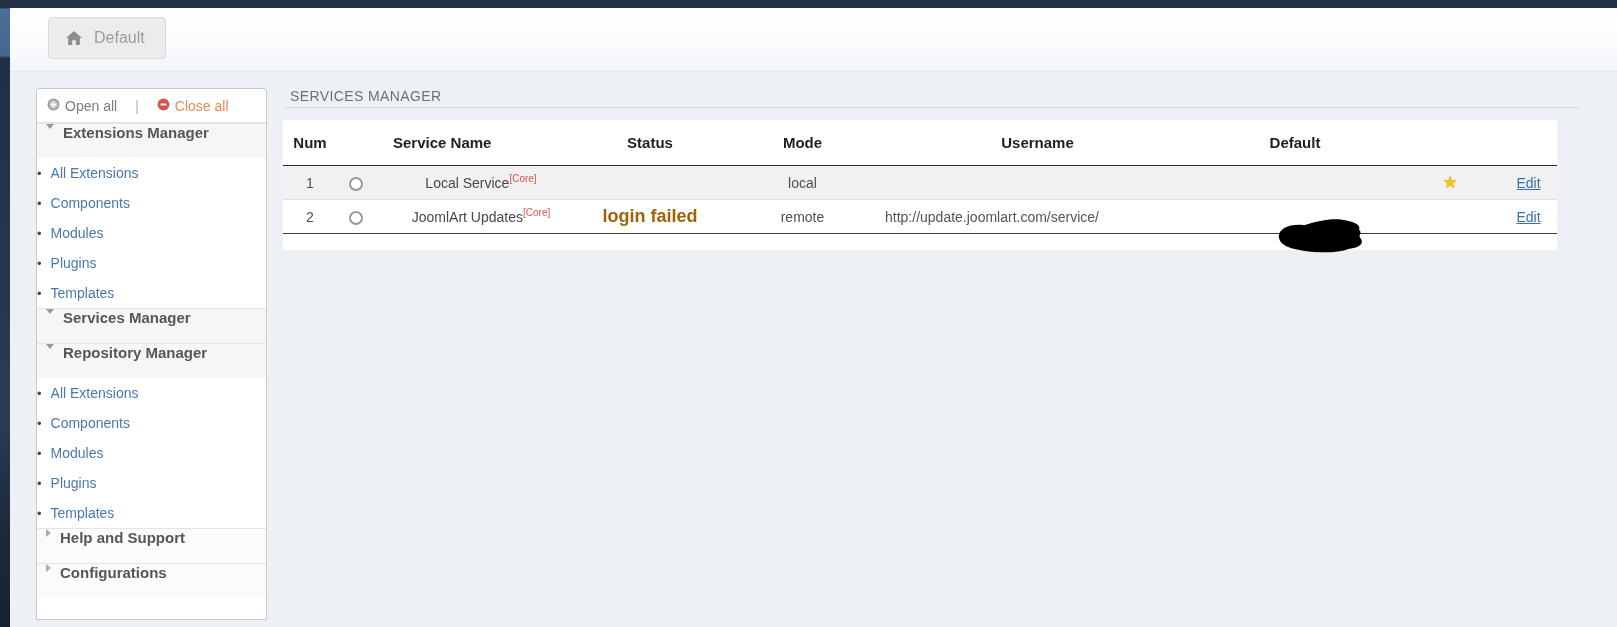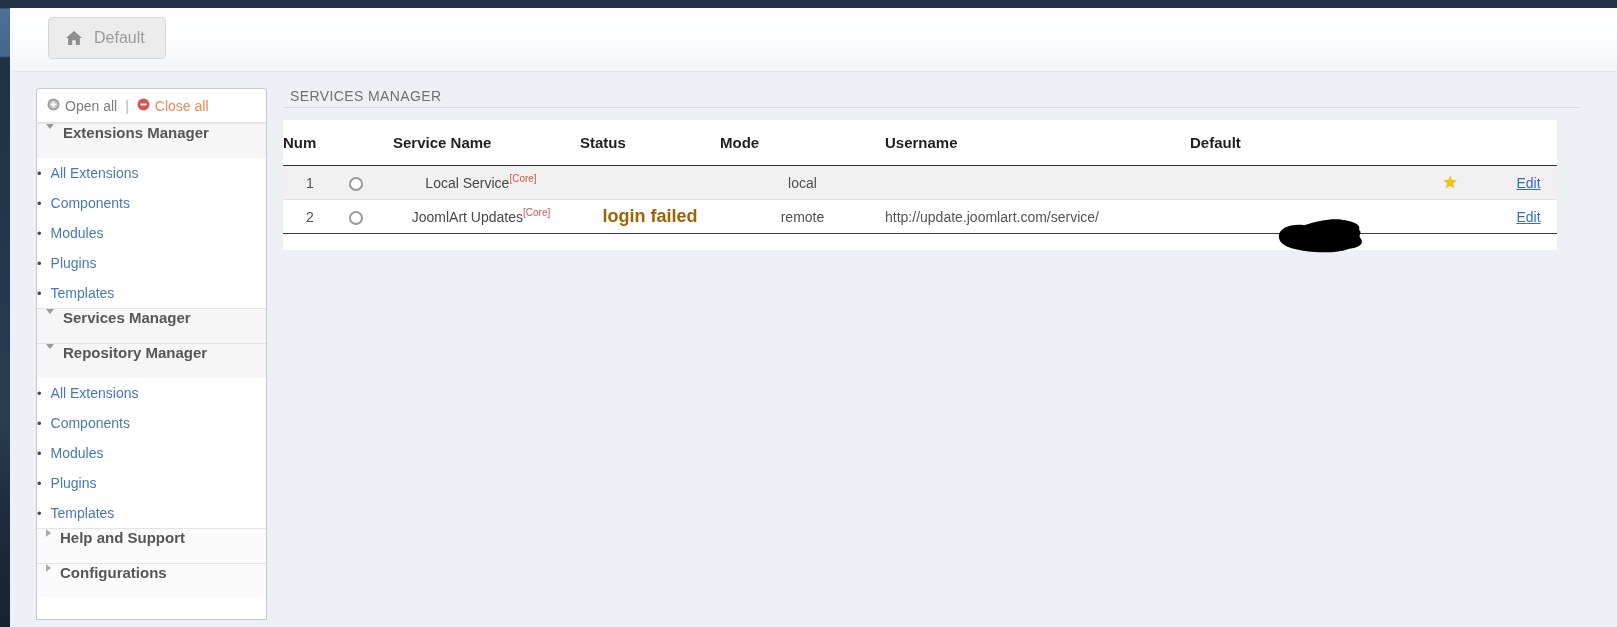--- a/index.html
+++ b/index.html
@@ -39,21 +39,21 @@
   }
   .default-btn svg { display:block; }
   
   .sidebar {
     position:absolute; left:36px; top:88px; width:231px; height:532px;
     background:#ffffff; border:1px solid #c9c9c9;
     border-radius:3px 3px 0 0;
   }
   .side-toolbar {
     height:34px; display:flex; align-items:center;
-    padding:0 10px; gap:8px;
+    padding:0 10px; gap:18px;
     border-bottom:1px solid #e4e4e4;
     font-size:14px;
   }
   .side-toolbar .tool-link { display:inline-flex; align-items:center; gap:5px; cursor:pointer; }
   .open-all-label { color:#7d7d7d; }
   .close-all-label { color:#e98a52; }
   .tool-divider { color:#b5b5b5; font-size:14px; }
   .acc-header {
     height:35px; display:flex; align-items:flex-start; gap:9px;
     padding:0 10px 0 9px;
@@ -90,21 +90,21 @@
   .panel {
     position:absolute; left:283px; top:120px; width:1274px;
     background:#ffffff; padding-bottom:16px;
   }
   .tgrid {
     display:grid;
     grid-template-columns:54px 38px 205px 140px 165px 305px 210px 100px 57px;
     align-items:center;
   }
   .thead { height:46px; border-bottom:1px solid #2e2e2e; }
-  .thead > div { font-size:15px; font-weight:bold; color:#1f1f1f; }
+  .thead > div { font-size:15px; font-weight:bold; color:#1f1f1f; text-align:center; }
   .thead .h-name { text-align:left; padding-left:18px; }
   .thead .h-url  { text-align:left; padding-left:10px; }
   .trow { height:34px; font-size:14px; color:#4f4f4f; }
   .trow.odd  { background:#f1f1f1; border-bottom:1px solid #e0e0e0; }
   .trow.even { background:#ffffff; border-bottom:1px solid #3c3c3c; }
   .c-num, .c-mode, .c-status, .c-user, .c-default, .c-edit, .c-radio { text-align:center; }
   .c-name { text-align:center; padding-left:7px; color:#474747; }
   .c-url  { text-align:left; color:#545454; }
   .radio {
     display:inline-block; width:14px; height:14px; border-radius:50%;

